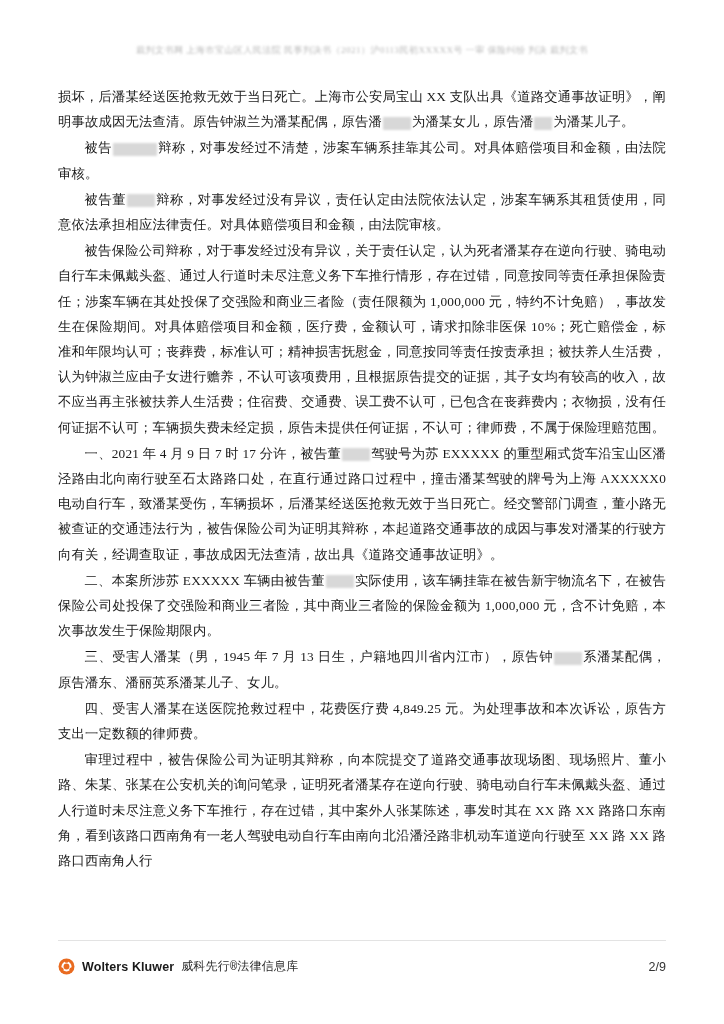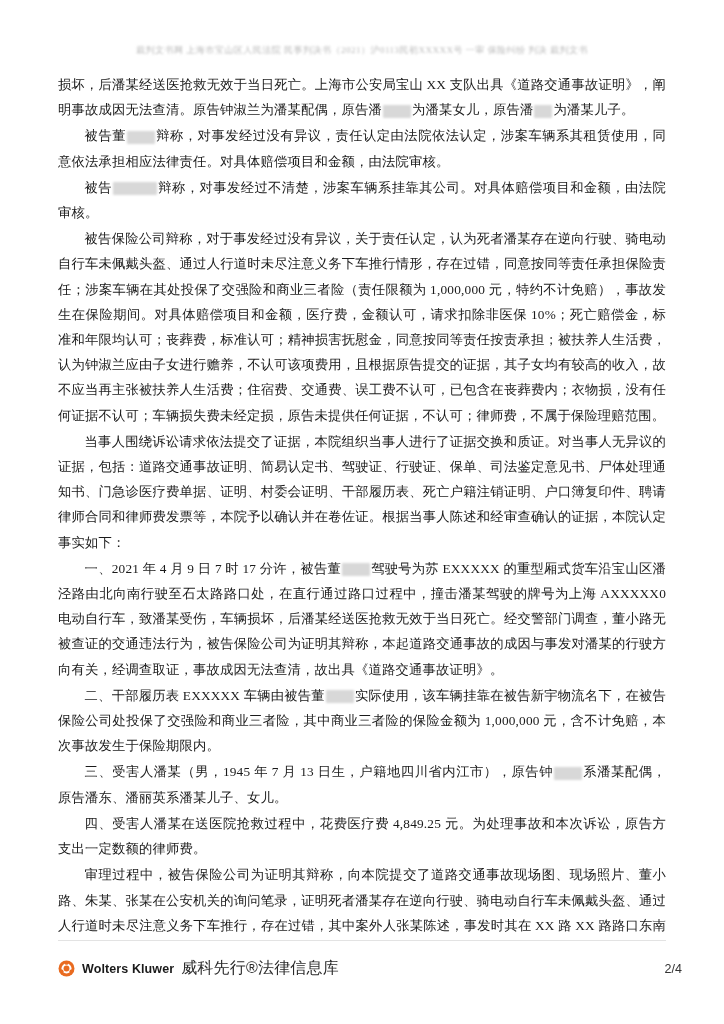--- a/index.html
+++ b/index.html
@@ -35,21 +35,21 @@
     text-align: center;
     font-size: 9px;
     color: #b9b9b9;
     letter-spacing: 0.5px;
     filter: blur(1.1px);
     white-space: nowrap;
     overflow: hidden;
   }
   .content {
     position: absolute;
-    top: 72px;
+    top: 84px;
     left: 58px;
     width: 608px;
     height: 860px;
     overflow: hidden;
   }
   p.para {
     margin: 0 0 1px 0;
     font-size: 13.3px;
     line-height: 25.2px;
     color: #1a1a1a;
@@ -86,21 +86,21 @@
     top: 0;
     left: 58px;
     right: 58px;
     height: 1px;
     background: #e3e3e3;
   }
   .footer-inner {
     position: absolute;
     top: 18px;
     left: 58px;
-    right: 42px;
+    right: 58px;
     display: flex;
     align-items: center;
     justify-content: space-between;
   }
   .brand {
     display: flex;
     align-items: center;
     gap: 7px;
   }
   .brand-mark {
@@ -109,65 +109,64 @@
     flex: 0 0 auto;
   }
   .brand-name {
     font-family: "Liberation Sans", sans-serif;
     font-size: 12.5px;
     color: #1a1a1a;
     font-weight: bold;
     letter-spacing: 0.1px;
   }
   .brand-sub {
-    font-family: Liberation Sans, sans-serif;
-    font-size: 16px;
+    font-family: Liberation Mono, monospace;
+    font-size: 12px;
     color: #2b2b2b;
     letter-spacing: 0.2px;
   }
   .page-num {
     font-family: "Liberation Sans", sans-serif;
     font-size: 12.5px;
     color: #333333;
   }
 </style>
 </head>
 <body>
 
 <div class="page">
 
   <div class="top-band">
     <div class="top-band-text">裁判文书网 上海市宝山区人民法院 民事判决书（2021）沪0113民初XXXXX号 一审 保险纠纷 判决 裁判文书</div>
   </div>
 
   <div class="content" id="body-content">
       <p class="para"><span>损坏，后潘某经送医抢救无效于当日死亡。上海市公安局宝山 XX 支队出具《道路交通事故证明》，阐明事故成因无法查清。原告钟淑兰为潘某配偶，原告潘</span><span class="redact r-md">&nbsp;</span><span>为潘某女儿，原告潘</span><span class="redact r-sm">&nbsp;</span><span>为潘某儿子。</span></p>
+      <p class="para indent"><span>被告</span><span class="redact r-lg">&nbsp;</span><span>辩称，对事发经过不清楚，涉案车辆系挂靠其公司。对具体赔偿项目和金额，由法院审核。</span></p>
       <p class="para indent"><span>被告董</span><span class="redact r-md">&nbsp;</span><span>辩称，对事发经过没有异议，责任认定由法院依法认定，涉案车辆系其租赁使用，同意依法承担相应法律责任。对具体赔偿项目和金额，由法院审核。</span></p>
-      <p class="para indent"><span>被告</span><span class="redact r-lg">&nbsp;</span><span>辩称，对事发经过不清楚，涉案车辆系挂靠其公司。对具体赔偿项目和金额，由法院审核。</span></p>
       <p class="para indent"><span>被告保险公司辩称，对于事发经过没有异议，关于责任认定，认为死者潘某存在逆向行驶、骑电动自行车未佩戴头盔、通过人行道时未尽注意义务下车推行情形，存在过错，同意按同等责任承担保险责任；涉案车辆在其处投保了交强险和商业三者险（责任限额为 1,000,000 元，特约不计免赔），事故发生在保险期间。对具体赔偿项目和金额，医疗费，金额认可，请求扣除非医保 10%；死亡赔偿金，标准和年限均认可；丧葬费，标准认可；精神损害抚慰金，同意按同等责任按责承担；被扶养人生活费，认为钟淑兰应由子女进行赡养，不认可该项费用，且根据原告提交的证据，其子女均有较高的收入，故不应当再主张被扶养人生活费；住宿费、交通费、误工费不认可，已包含在丧葬费内；衣物损，没有任何证据不认可；车辆损失费未经定损，原告未提供任何证据，不认可；律师费，不属于保险理赔范围。</span></p>
-      <p class="para indent"><span>当事人围绕诉讼请求依法提交了证据，本院组织当事人进行了证据交换和质证。对当事人无异议的证据，包括：道路交通事故证明、简易认定书、驾驶证、行驶证、保单、司法鉴定意见书、尸体处理通知书、门急诊医疗费单据、证明、村委会证明、干部履历表、死亡户籍注销证明、户口簿复印件、聘请律师合同和律师费发票等，本院予以确认并在卷佐证。根据当事人陈述和经审查确认的证据，本院认定事实如下：</span></p>
       <p class="para indent"><span>一、2021 年 4 月 9 日 7 时 17 分许，被告董</span><span class="redact r-md">&nbsp;</span><span>驾驶号为苏 EXXXXX 的重型厢式货车沿宝山区潘泾路由北向南行驶至石太路路口处，在直行通过路口过程中，撞击潘某驾驶的牌号为上海 AXXXXX0 电动自行车，致潘某受伤，车辆损坏，后潘某经送医抢救无效于当日死亡。经交警部门调查，董小路无被查证的交通违法行为，被告保险公司为证明其辩称，本起道路交通事故的成因与事发对潘某的行驶方向有关，经调查取证，事故成因无法查清，故出具《道路交通事故证明》。</span></p>
-      <p class="para indent"><span>二、干部履历表 EXXXXX 车辆由被告董</span><span class="redact r-md">&nbsp;</span><span>实际使用，该车辆挂靠在被告新宇物流名下，在被告保险公司处投保了交强险和商业三者险，其中商业三者险的保险金额为 1,000,000 元，含不计免赔，本次事故发生于保险期限内。</span></p>
+      <p class="para indent"><span>二、本案所涉苏 EXXXXX 车辆由被告董</span><span class="redact r-md">&nbsp;</span><span>实际使用，该车辆挂靠在被告新宇物流名下，在被告保险公司处投保了交强险和商业三者险，其中商业三者险的保险金额为 1,000,000 元，含不计免赔，本次事故发生于保险期限内。</span></p>
       <p class="para indent"><span>三、受害人潘某（男，1945 年 7 月 13 日生，户籍地四川省内江市），原告钟</span><span class="redact r-md">&nbsp;</span><span>系潘某配偶，原告潘东、潘丽英系潘某儿子、女儿。</span></p>
       <p class="para indent"><span>四、受害人潘某在送医院抢救过程中，花费医疗费 4,849.25 元。为处理事故和本次诉讼，原告方支出一定数额的律师费。</span></p>
       <p class="para indent"><span>审理过程中，被告保险公司为证明其辩称，向本院提交了道路交通事故现场图、现场照片、董小路、朱某、张某在公安机关的询问笔录，证明死者潘某存在逆向行驶、骑电动自行车未佩戴头盔、通过人行道时未尽注意义务下车推行，存在过错，其中案外人张某陈述，事发时其在 XX 路 XX 路路口东南角，看到该路口西南角有一老人驾驶电动自行车由南向北沿潘泾路非机动车道逆向行驶至 XX 路 XX 路路口西南角人行</span></p>
     </div>
 
   <div class="footer">
     <div class="footer-rule"></div>
     <div class="footer-inner">
       <div class="brand">
         <svg class="brand-mark" viewBox="0 0 32 32">
           <circle cx="16" cy="16" r="15" fill="#e96b20"></circle>
           <circle cx="16" cy="16" r="9.5" fill="#ffffff"></circle>
           <circle cx="16" cy="16" r="5.5" fill="#e96b20"></circle>
           <circle cx="16" cy="5.5" r="3.6" fill="#e96b20"></circle>
           <circle cx="25.2" cy="21.4" r="3.6" fill="#e96b20"></circle>
           <circle cx="6.8" cy="21.4" r="3.6" fill="#e96b20"></circle>
         </svg>
         <span class="brand-name">Wolters Kluwer</span>
         <span class="brand-sub">威科先行®法律信息库</span>
       </div>
-      <div class="page-num">2/4</div>
+      <div class="page-num">2/9</div>
     </div>
   </div>
 
 </div>
 
 </body></html>

